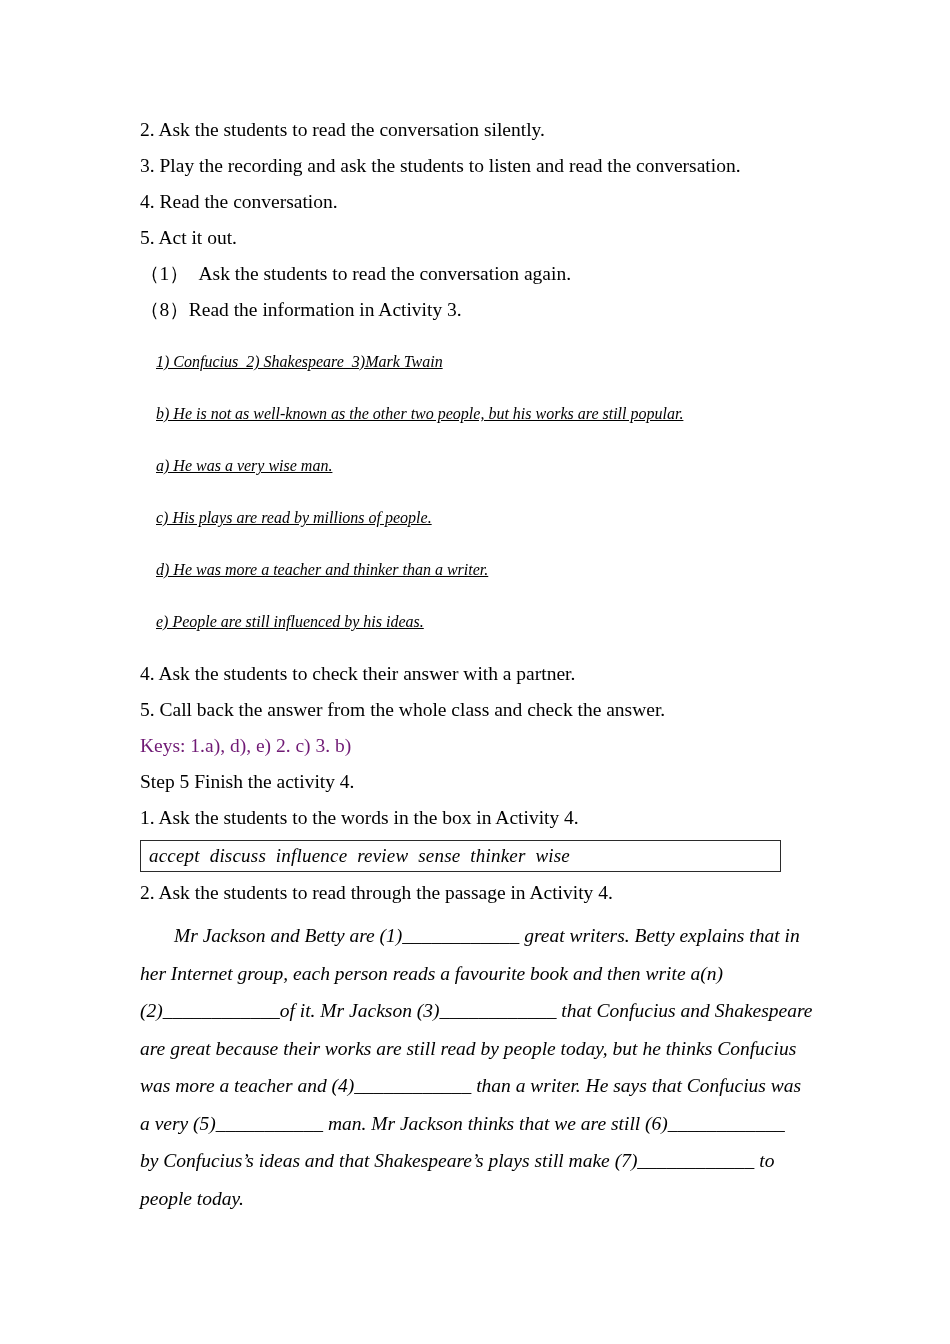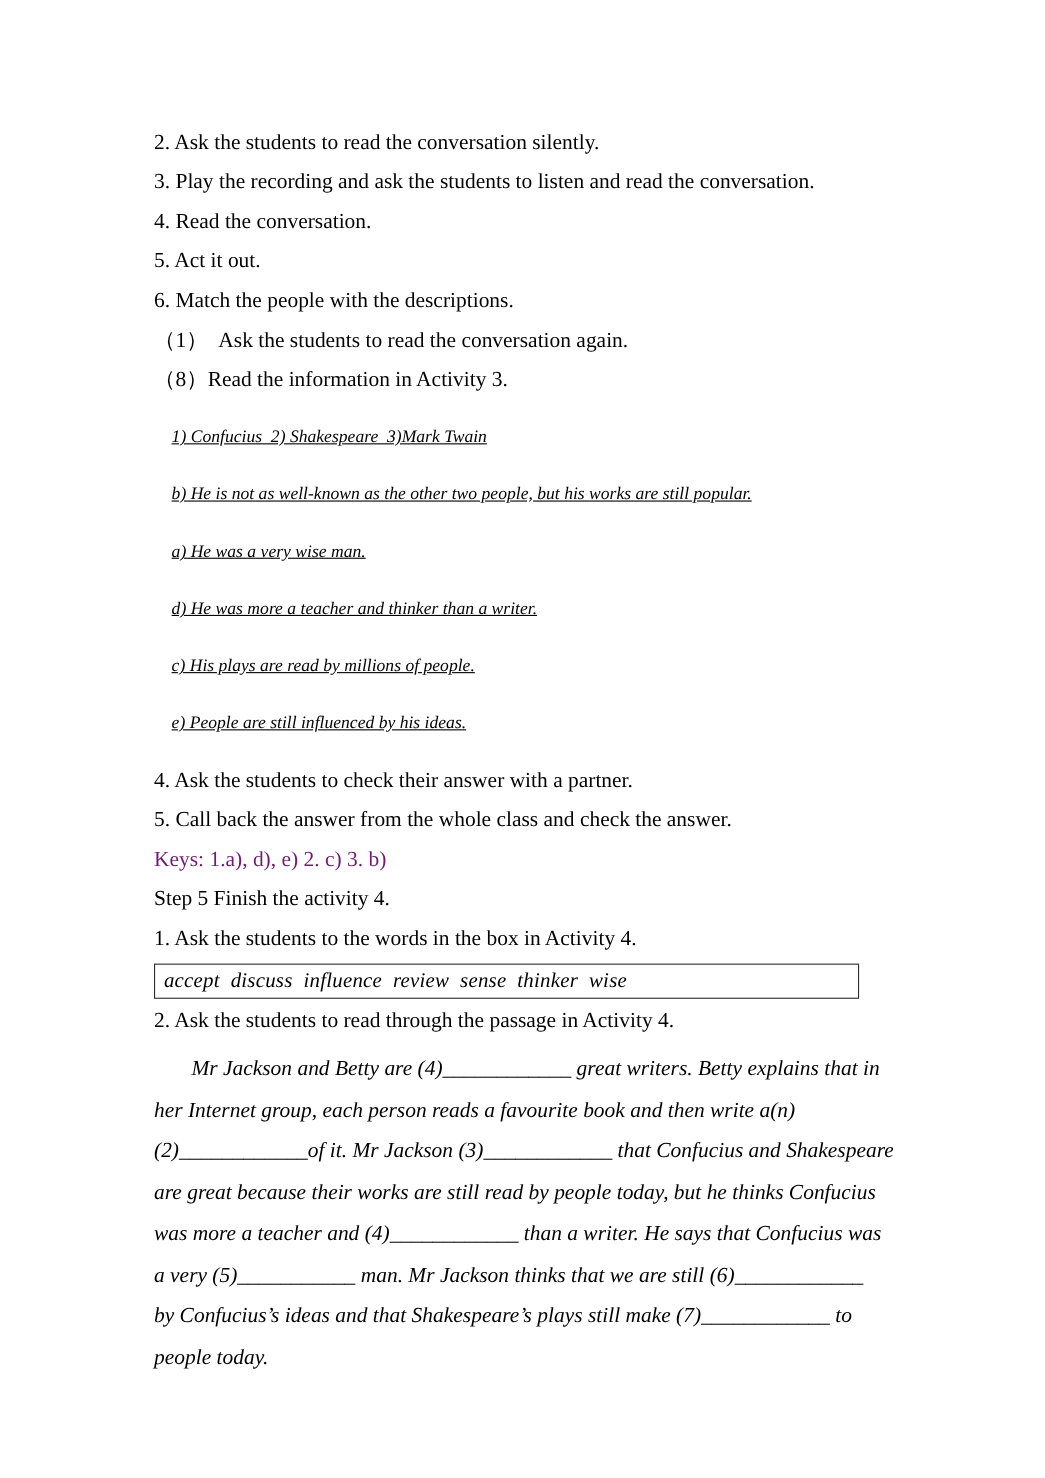--- a/index.html
+++ b/index.html
@@ -95,50 +95,49 @@
 </head>
 <body>
 
 <div class="page">
   <div class="doc-body">
 
     <p class="line">2. Ask the students to read the conversation silently.</p>
     <p class="line">3. Play the recording and ask the students to listen and read the conversation.</p>
     <p class="line">4. Read the conversation.</p>
     <p class="line">5. Act it out.</p>
-    <p class="line">6. Match the people with the descriptions.</p>
 
     <p class="line sub-item">（1）  Ask the students to read the conversation again.</p>
     <p class="line sub-item">（8）Read the information in Activity 3.</p>
 
     <p class="italic-line">1) Confucius  2) Shakespeare  3)Mark Twain</p>
 
     <p class="italic-line">b) He is not as well-known as the other two people, but his works are still popular.</p>
     <p class="italic-line">a) He was a very wise man.</p>
+    <p class="italic-line">c) His plays are read by millions of people.</p>
     <p class="italic-line">d) He was more a teacher and thinker than a writer.</p>
-    <p class="italic-line">c) His plays are read by millions of people.</p>
     <p class="italic-line">e) People are still influenced by his ideas.</p>
 
     <p class="line">4. Ask the students to check their answer with a partner.</p>
     <p class="line">5. Call back the answer from the whole class and check the answer.</p>
 
     <p class="keys">Keys: 1.a), d), e)  2. c)  3. b)</p>
 
     <p class="heading-bold">Step 5 Finish the activity 4.</p>
 
     <p class="line">1. Ask the students to the words in the box in Activity 4.</p>
 
     <div class="wordbox">
       <span class="words">accept  discuss  influence  review  sense  thinker  wise</span>
     </div>
 
     <p class="line">2. Ask the students to read through the passage in Activity 4.</p>
 
     <div class="passage">
-      <p class="first">Mr Jackson and Betty are (4)____________ great writers. Betty explains that in</p>
+      <p class="first">Mr Jackson and Betty are (1)____________ great writers. Betty explains that in</p>
       <p>her Internet group, each person reads a favourite book and then write a(n)</p>
       <p>(2)____________of it. Mr Jackson (3)____________ that Confucius and Shakespeare</p>
       <p>are great because their works are still read by people today, but he thinks Confucius</p>
       <p>was more a teacher and (4)____________ than a writer. He says that Confucius was</p>
       <p>a very (5)___________ man. Mr Jackson thinks that we are still (6)____________</p>
       <p>by Confucius’s ideas and that Shakespeare’s plays still make (7)____________ to</p>
       <p>people today.</p>
     </div>
 
   </div>

